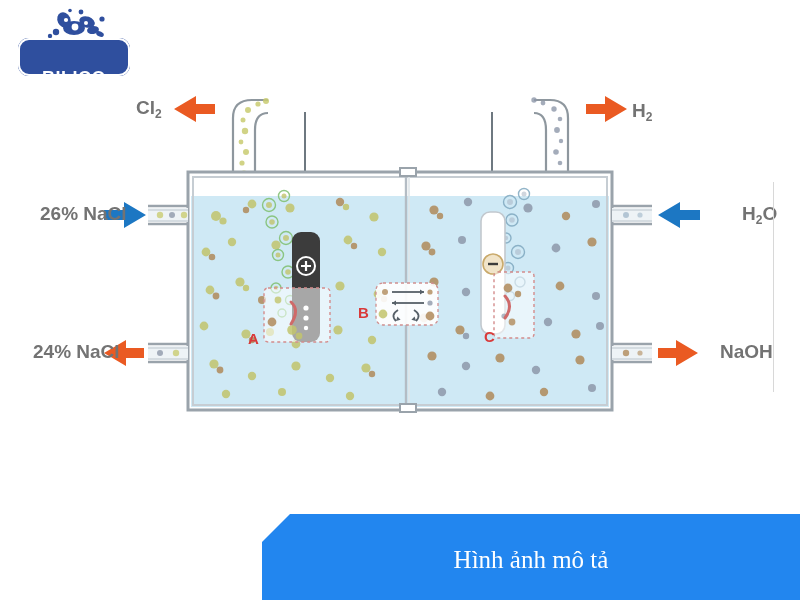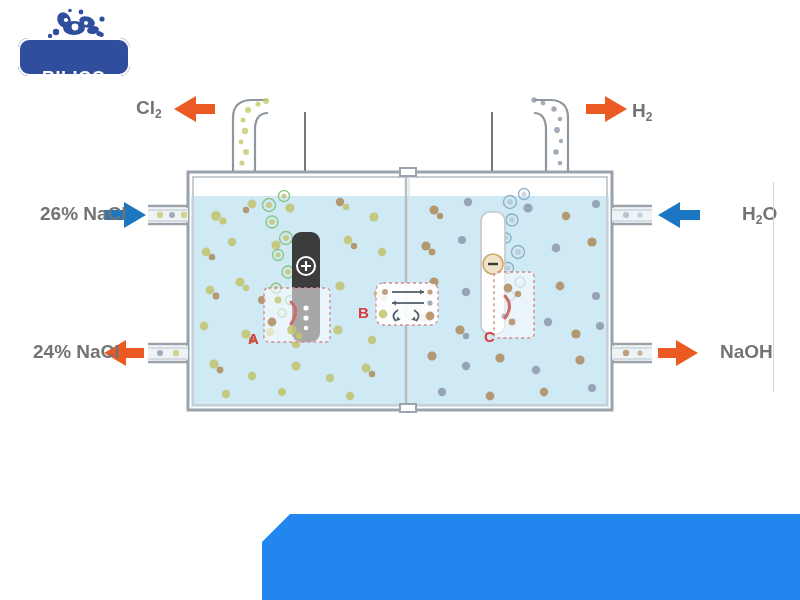--- a/index.html
+++ b/index.html
@@ -464,13 +464,14 @@
   <span>H</span><sub>2</sub><span>O</span>
 </div>
 
 <div class="lbl" style="left:16px; top:341px;margin-left:17px;">24% NaCl</div>
 
 <div class="lbl" style="left:720px; top:341px;">NaOH</div>
 
 <div class="hairline" style="left:773px; top:182px; width:1px; height:210px;"></div>
 
 <div class="caption">
+  <div class="caption-line">Hình ảnh mô tả</div>
 </div>
 
 </body></html>

